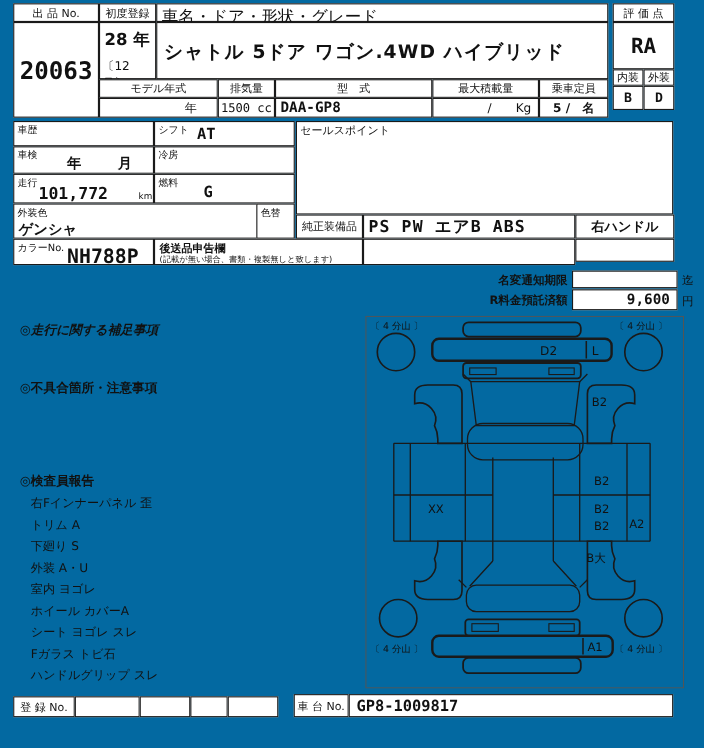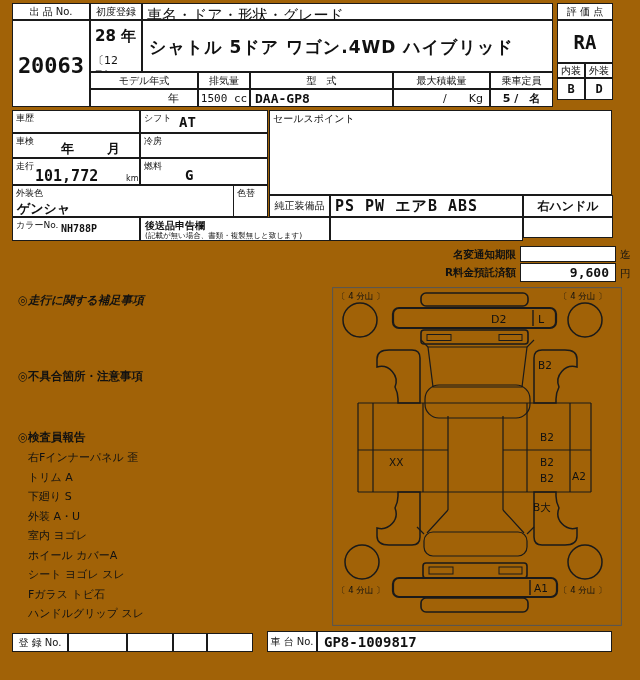--- a/index.html
+++ b/index.html
@@ -1,18 +1,18 @@
 <!DOCTYPE html>
 <html><head>
 <meta charset="utf-8">
 <style>
   * { margin:0; padding:0; box-sizing:border-box; }
   html,body { background:#fff; }
   body { width:640px; height:680px; position:relative; font-family:"DejaVu Sans","Liberation Sans",sans-serif; color:#111; }
-  #sheet { position:absolute; left:0; top:0; width:640px; height:680px; background:#a16207; }
+  #sheet { position:absolute; left:0; top:0; width:640px; height:680px; background:#0369a1; }
   .box { position:absolute; border:1px solid #1a1a1a; background:#fff; }
   .nob { position:absolute; background:transparent; }
   .lbl { font-size:15px; }
   .lblc { font-size:10px; display:flex; align-items:center; justify-content:center; text-align:center; }
   .hdr { font-size:10px; display:flex; align-items:center; justify-content:center; }
   .mono { font-family:"DejaVu Sans Mono","Liberation Mono",monospace; }
   .big { font-family:"DejaVu Sans Mono","Liberation Mono",monospace; font-weight:bold; }
   .cellval { display:flex; align-items:center; }
   .tag { position:absolute; left:3px; top:1px; font-size:9px; }
   .thick { border-width:1.5px; }
@@ -93,21 +93,21 @@
   <div class="box" style="left:12px;top:185px;width:241px;height:32px;">
     <span class="tag">外装色</span>
     <span style="position:absolute;left:4px;top:14px;font-size:13px;font-weight:bold;">ゲンシャ</span>
   </div>
   <div class="box" style="left:233px;top:185px;width:35px;height:32px;">
     <span class="tag">色替</span>
   </div>
 
   <div class="box" style="left:12px;top:217px;width:128px;height:24px;">
     <span class="tag">カラーNo.</span>
-    <span class="big" style="position:absolute;left:48px;top:5px;font-size:10px;">NH788P</span>
+    <span class="big" style="position:absolute;left:48px;top:5px;font-size:18px;">NH788P</span>
   </div>
   <div class="box" style="left:140px;top:217px;width:190px;height:24px;">
     <span style="position:absolute;left:4px;top:1px;font-size:10px;font-weight:bold;">後送品申告欄</span>
     <span style="position:absolute;left:4px;top:13px;font-size:7.5px;white-space:nowrap;">(記載が無い場合、書類・複製無しと致します)</span>
   </div>
 
   <div class="box" style="left:269px;top:110px;width:343px;height:85px;">
     <span class="tag" style="font-size:10px;">セールスポイント</span>
   </div>
   <div class="box lblc" style="left:269px;top:195px;width:61px;height:22px;">純正装備品</div>
@@ -118,21 +118,21 @@
 
   <div class="nob" style="left:400px;top:248px;width:116px;text-align:right;font-size:10.5px;font-weight:bold;">名変通知期限</div>
   <div class="box thick" style="left:520px;top:246px;width:96px;height:16px;"></div>
   <div class="nob" style="left:620px;top:248px;font-size:10.5px;">迄</div>
 
   <div class="nob" style="left:400px;top:266px;width:116px;text-align:right;font-size:10.5px;font-weight:bold;">R料金預託済額</div>
   <div class="box thick cellval big" style="left:520px;top:263px;width:96px;height:19px;justify-content:flex-end;padding-right:6px;font-size:13px;">9,600</div>
   <div class="nob" style="left:620px;top:267px;font-size:10.5px;">円</div>
 
   <div class="nob" style="left:18px;top:293px;font-size:11.5px;font-weight:bold;font-style:italic;">◎走行に関する補足事項</div>
-  <div class="nob" style="left:18px;top:345px;font-size:11.5px;font-weight:bold;margin-top:24px;">◎不具合箇所・注意事項</div>
+  <div class="nob" style="left:18px;top:345px;font-size:11.5px;font-weight:bold;">◎不具合箇所・注意事項</div>
   <div class="nob" style="left:18px;top:430px;font-size:11.5px;font-weight:bold;">◎検査員報告</div>
   <div class="nob" style="left:28px;top:448px;font-size:11px;line-height:19.5px;" id="inspector-list">
       <div>右Fインナーパネル 歪</div>
       <div>トリム A</div>
       <div>下廻り S</div>
       <div>外装 A・U</div>
       <div>室内 ヨゴレ</div>
       <div>ホイール カバーA</div>
       <div>シート ヨゴレ スレ</div>
       <div>Fガラス トビ石</div>

